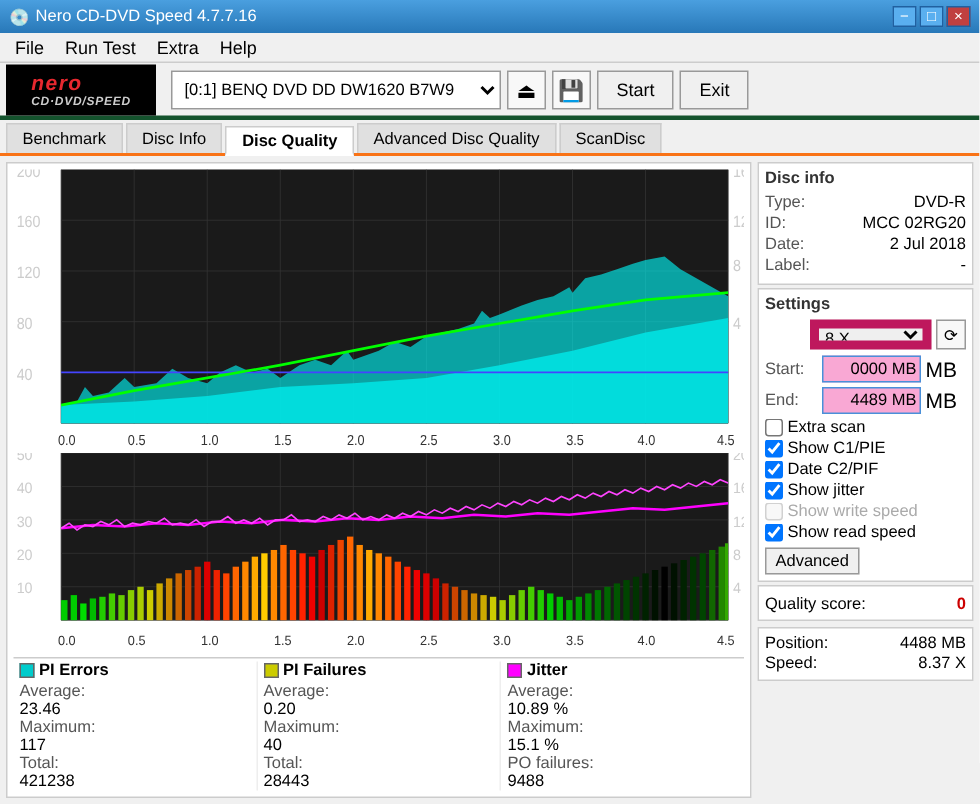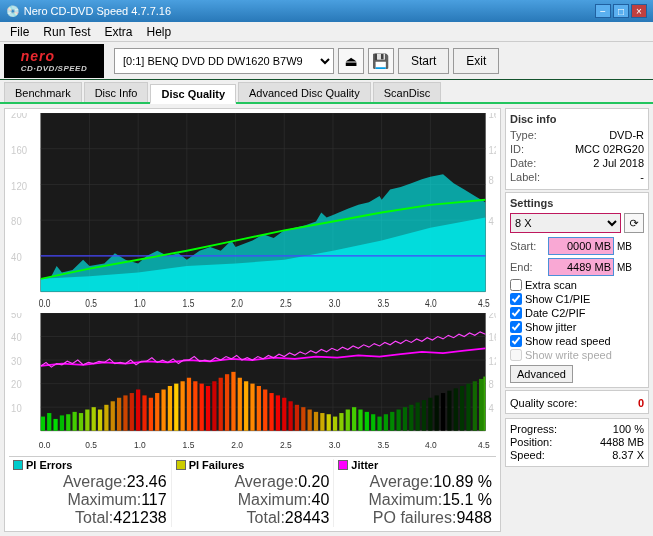--- a/index.html
+++ b/index.html
@@ -45,21 +45,21 @@
     }
 
     
     .toolbar {
       background: #f0f0f0;
       height: 38px;
       display: flex;
       align-items: center;
       padding: 2px 4px;
       gap: 4px;
-      border-bottom: 1px solid #14532d;
+      border-bottom: 3px solid #14532d;
     }
     .nero-logo {
       width: 100px;
       height: 34px;
       background: black;
       display: flex;
       align-items: center;
       justify-content: center;
       color: white;
       font-size: 10px;
@@ -93,21 +93,21 @@
       font-size: 12px;
     }
 
     
     .tabs {
       background: #f0f0f0;
       height: 24px;
       display: flex;
       align-items: flex-end;
       padding: 0 4px;
-      border-bottom: 2px solid #22c55e;
+      border-bottom: 2px solid #f97316;
     }
     .tab {
       padding: 2px 10px;
       border: 1px solid #ccc;
       border-bottom: none;
       background: #e0e0e0;
       cursor: pointer;
       font-size: 11px;
       margin-right: 2px;
       height: 20px;
@@ -167,23 +167,24 @@
     .info-value { color: #000; font-weight: normal; }
     
     .settings-row {
       display: flex;
       align-items: center;
       gap: 3px;
       margin-bottom: 4px;
     }
     .settings-select {
       height: 20px;
-      border: 1px solid #be185d;
+      border: 6px solid #be185d;
       font-size: 11px;
       flex: 1;
+      margin-left: 30px;
     }
     .settings-icon-btn {
       width: 20px; height: 20px;
       border: 1px solid #999;
       background: #f8f8f8;
       cursor: pointer;
       font-size: 11px;
       display: flex; align-items: center; justify-content: center;
     }
     
@@ -196,21 +197,21 @@
     }
     .mb-label { width: 35px; color: #555; }
     .mb-input {
       width: 66px; height: 18px;
       border: 1px solid #4a90d9;
       background: #f9a8d4;
       font-size: 11px;
       text-align: right;
       padding-right: 2px;
     }
-    .mb-unit { font-size: 10px; }
+    .mb-unit { font-size: 14px; }
 
     .checkbox-row {
       display: flex;
       align-items: center;
       gap: 3px;
       margin-bottom: 2px;
       font-size: 11px;
     }
     .checkbox-row input[type=checkbox] { width: 12px; height: 12px; }
     .checkbox-disabled { color: #aaa; }
@@ -271,21 +272,22 @@
       font-weight: bold;
     }
     .color-box {
       width: 10px; height: 10px;
       border: 1px solid #666;
       flex-shrink: 0;
     }
     .stat-row {
       display: flex;
       justify-content: flex-end;
-      font-size: 16px;
+      font-size: 11px;
+      flex-direction: column;
     }
     .stat-label { color: #555; }
     .stat-value { color: #000; }
   </style>
 </head>
 <body>
 
 <div class="title-bar">
   <div class="title-bar-left">
     <span>💿</span>
@@ -622,43 +624,39 @@
       </div>
       <div class="checkbox-row">
         <input type="checkbox" checked="" style="">
         <span>Date C2/PIF</span>
       </div>
       <div class="checkbox-row">
         <input type="checkbox" checked="" style="">
         <span>Show jitter</span>
       </div>
       <div class="checkbox-row">
+        <input type="checkbox" disabled="" style="">
+        <span class="checkbox-disabled">Show write speed</span>
+      </div>
+      <div class="checkbox-row">
         <input type="checkbox" checked="" style="">
         <span>Show read speed</span>
-      </div>
-      <div class="checkbox-row">
-        <input type="checkbox" disabled="" style="">
-        <span class="checkbox-disabled">Show write speed</span>
       </div>
       <button class="advanced-btn">Advanced</button>
     </div>
 
     <div class="panel-section">
       <div class="quality-row">
         <span>Quality score:</span>
         <span class="quality-value">0</span>
       </div>
     </div>
 
     <div class="panel-section progress-section">
       <div class="prog-row">
-        <span>Progress:</span>
-        <span>100 %</span>
-      </div>
-      <div class="prog-row">
         <span>Position:</span>
         <span>4488 MB</span>
       </div>
       <div class="prog-row">
         <span>Speed:</span>
         <span>8.37 X</span>
       </div>
     </div>
 
   </div>

